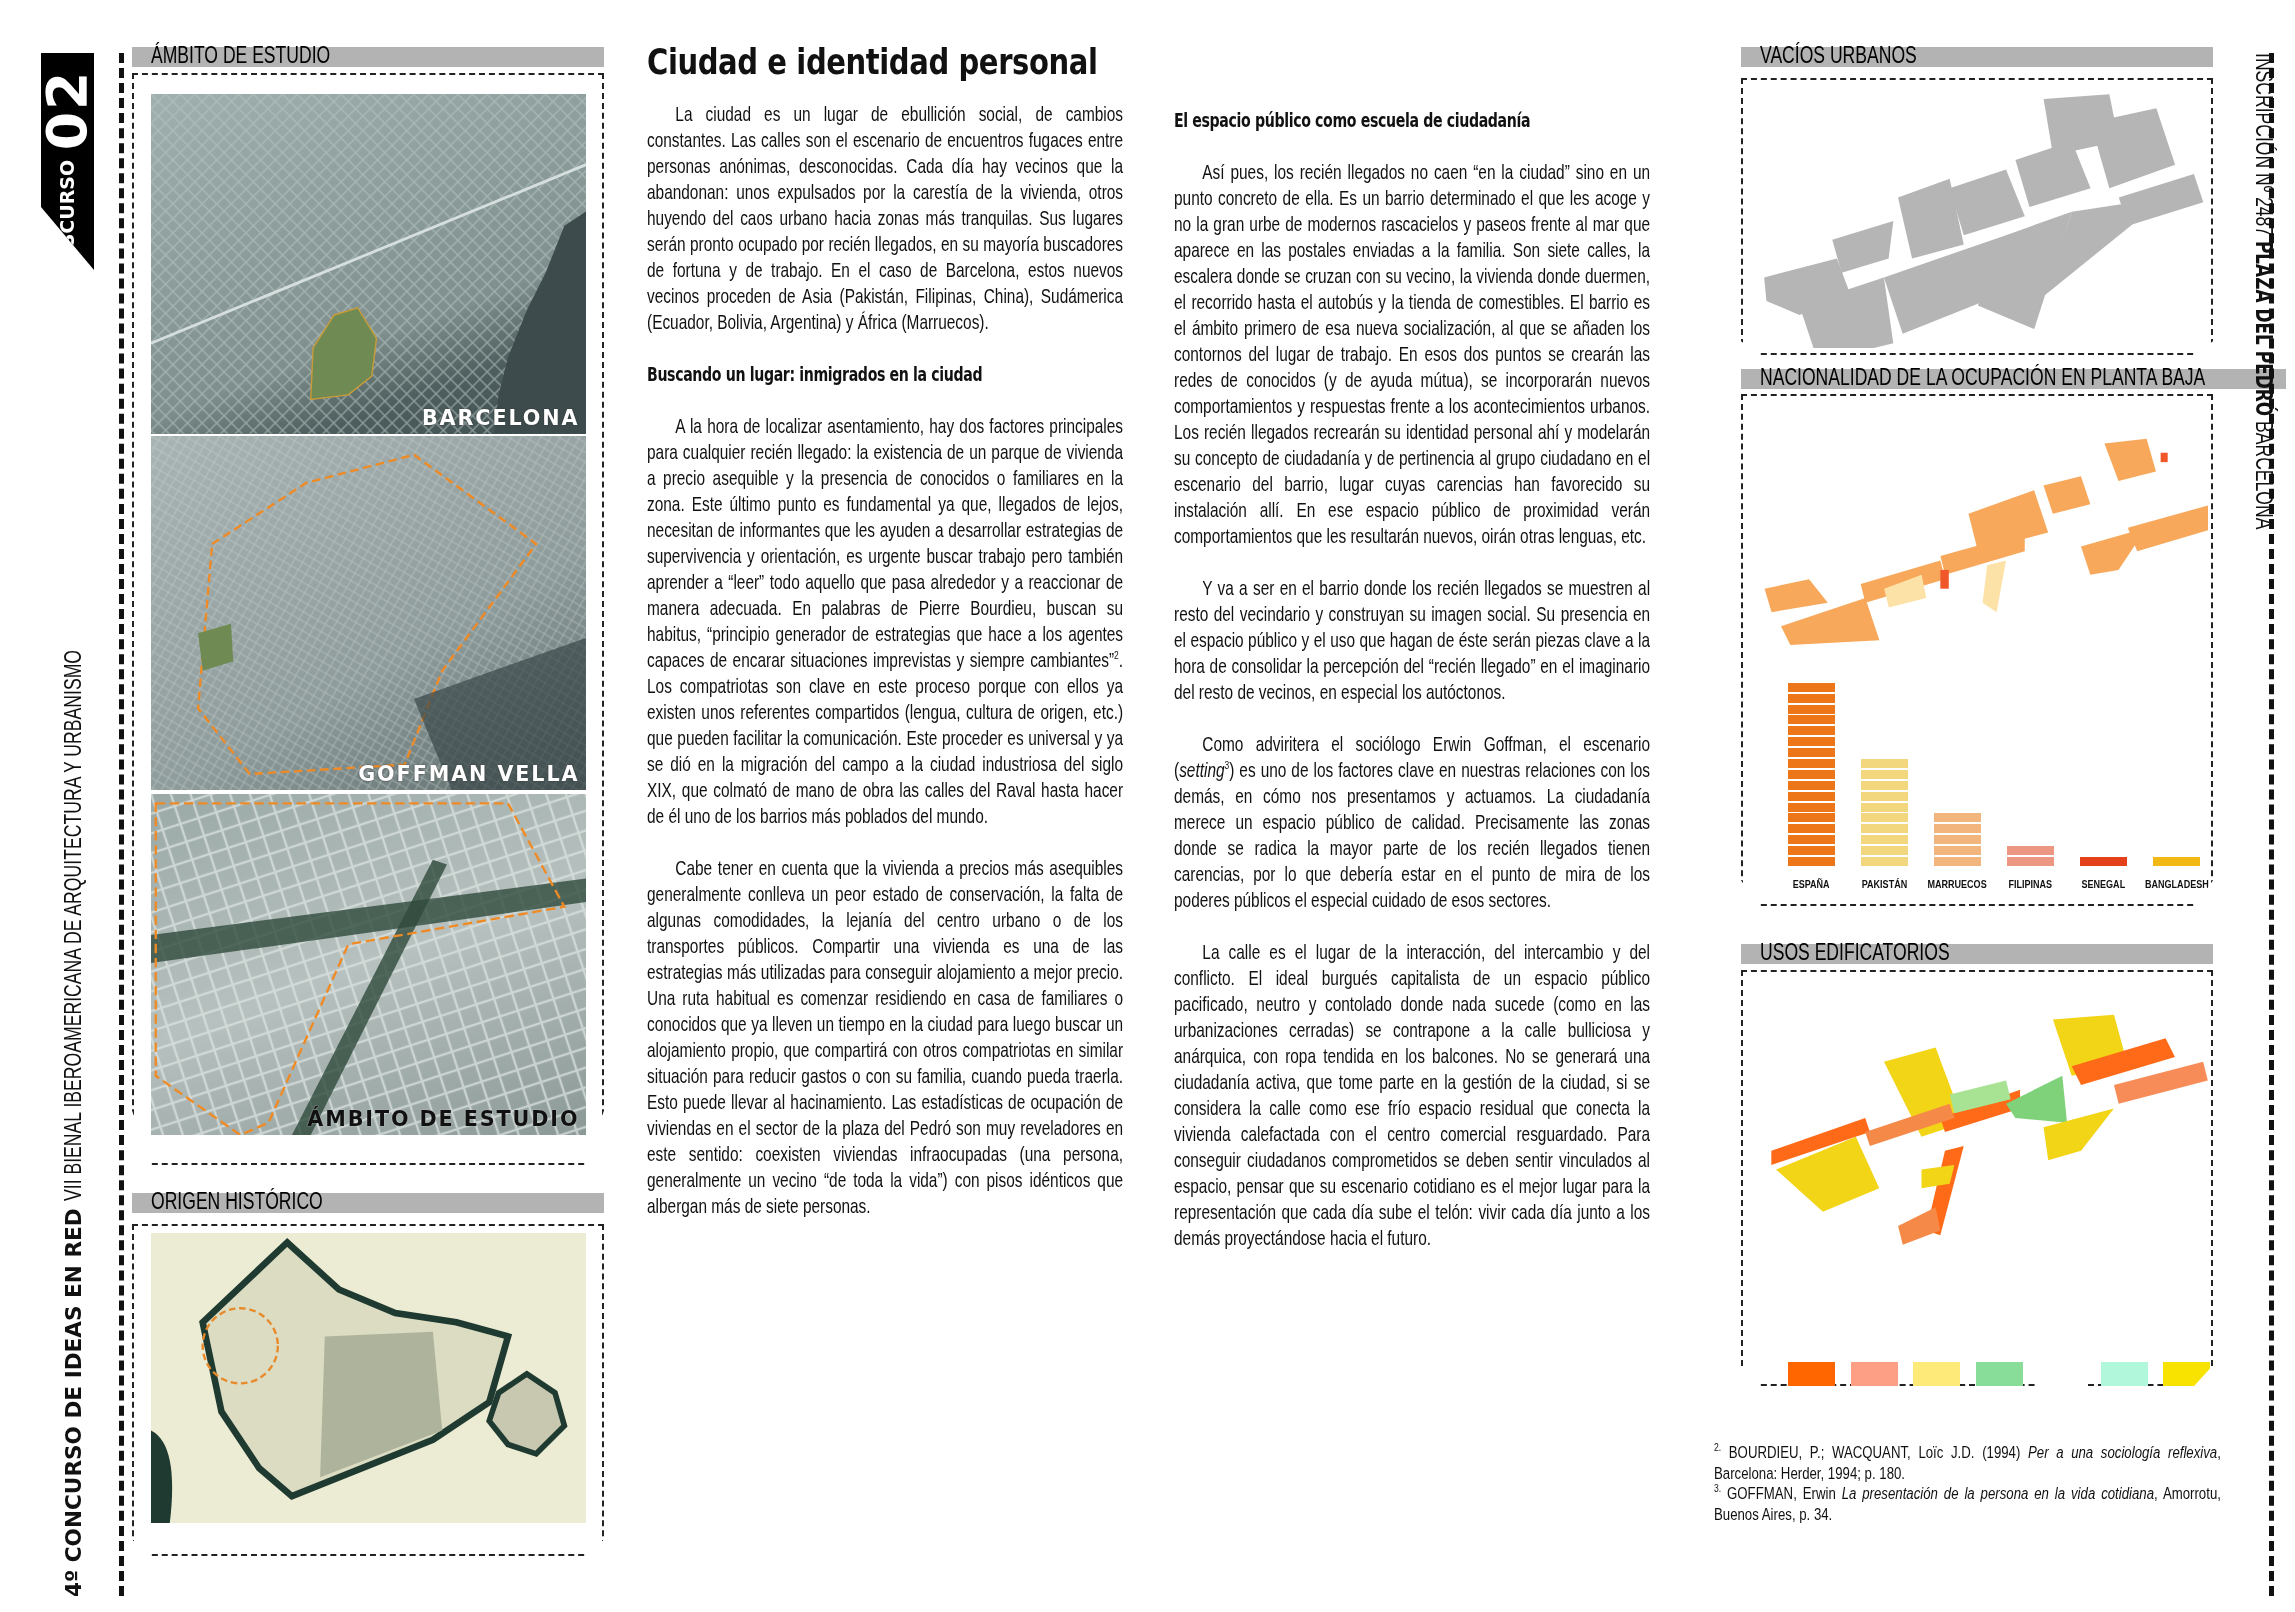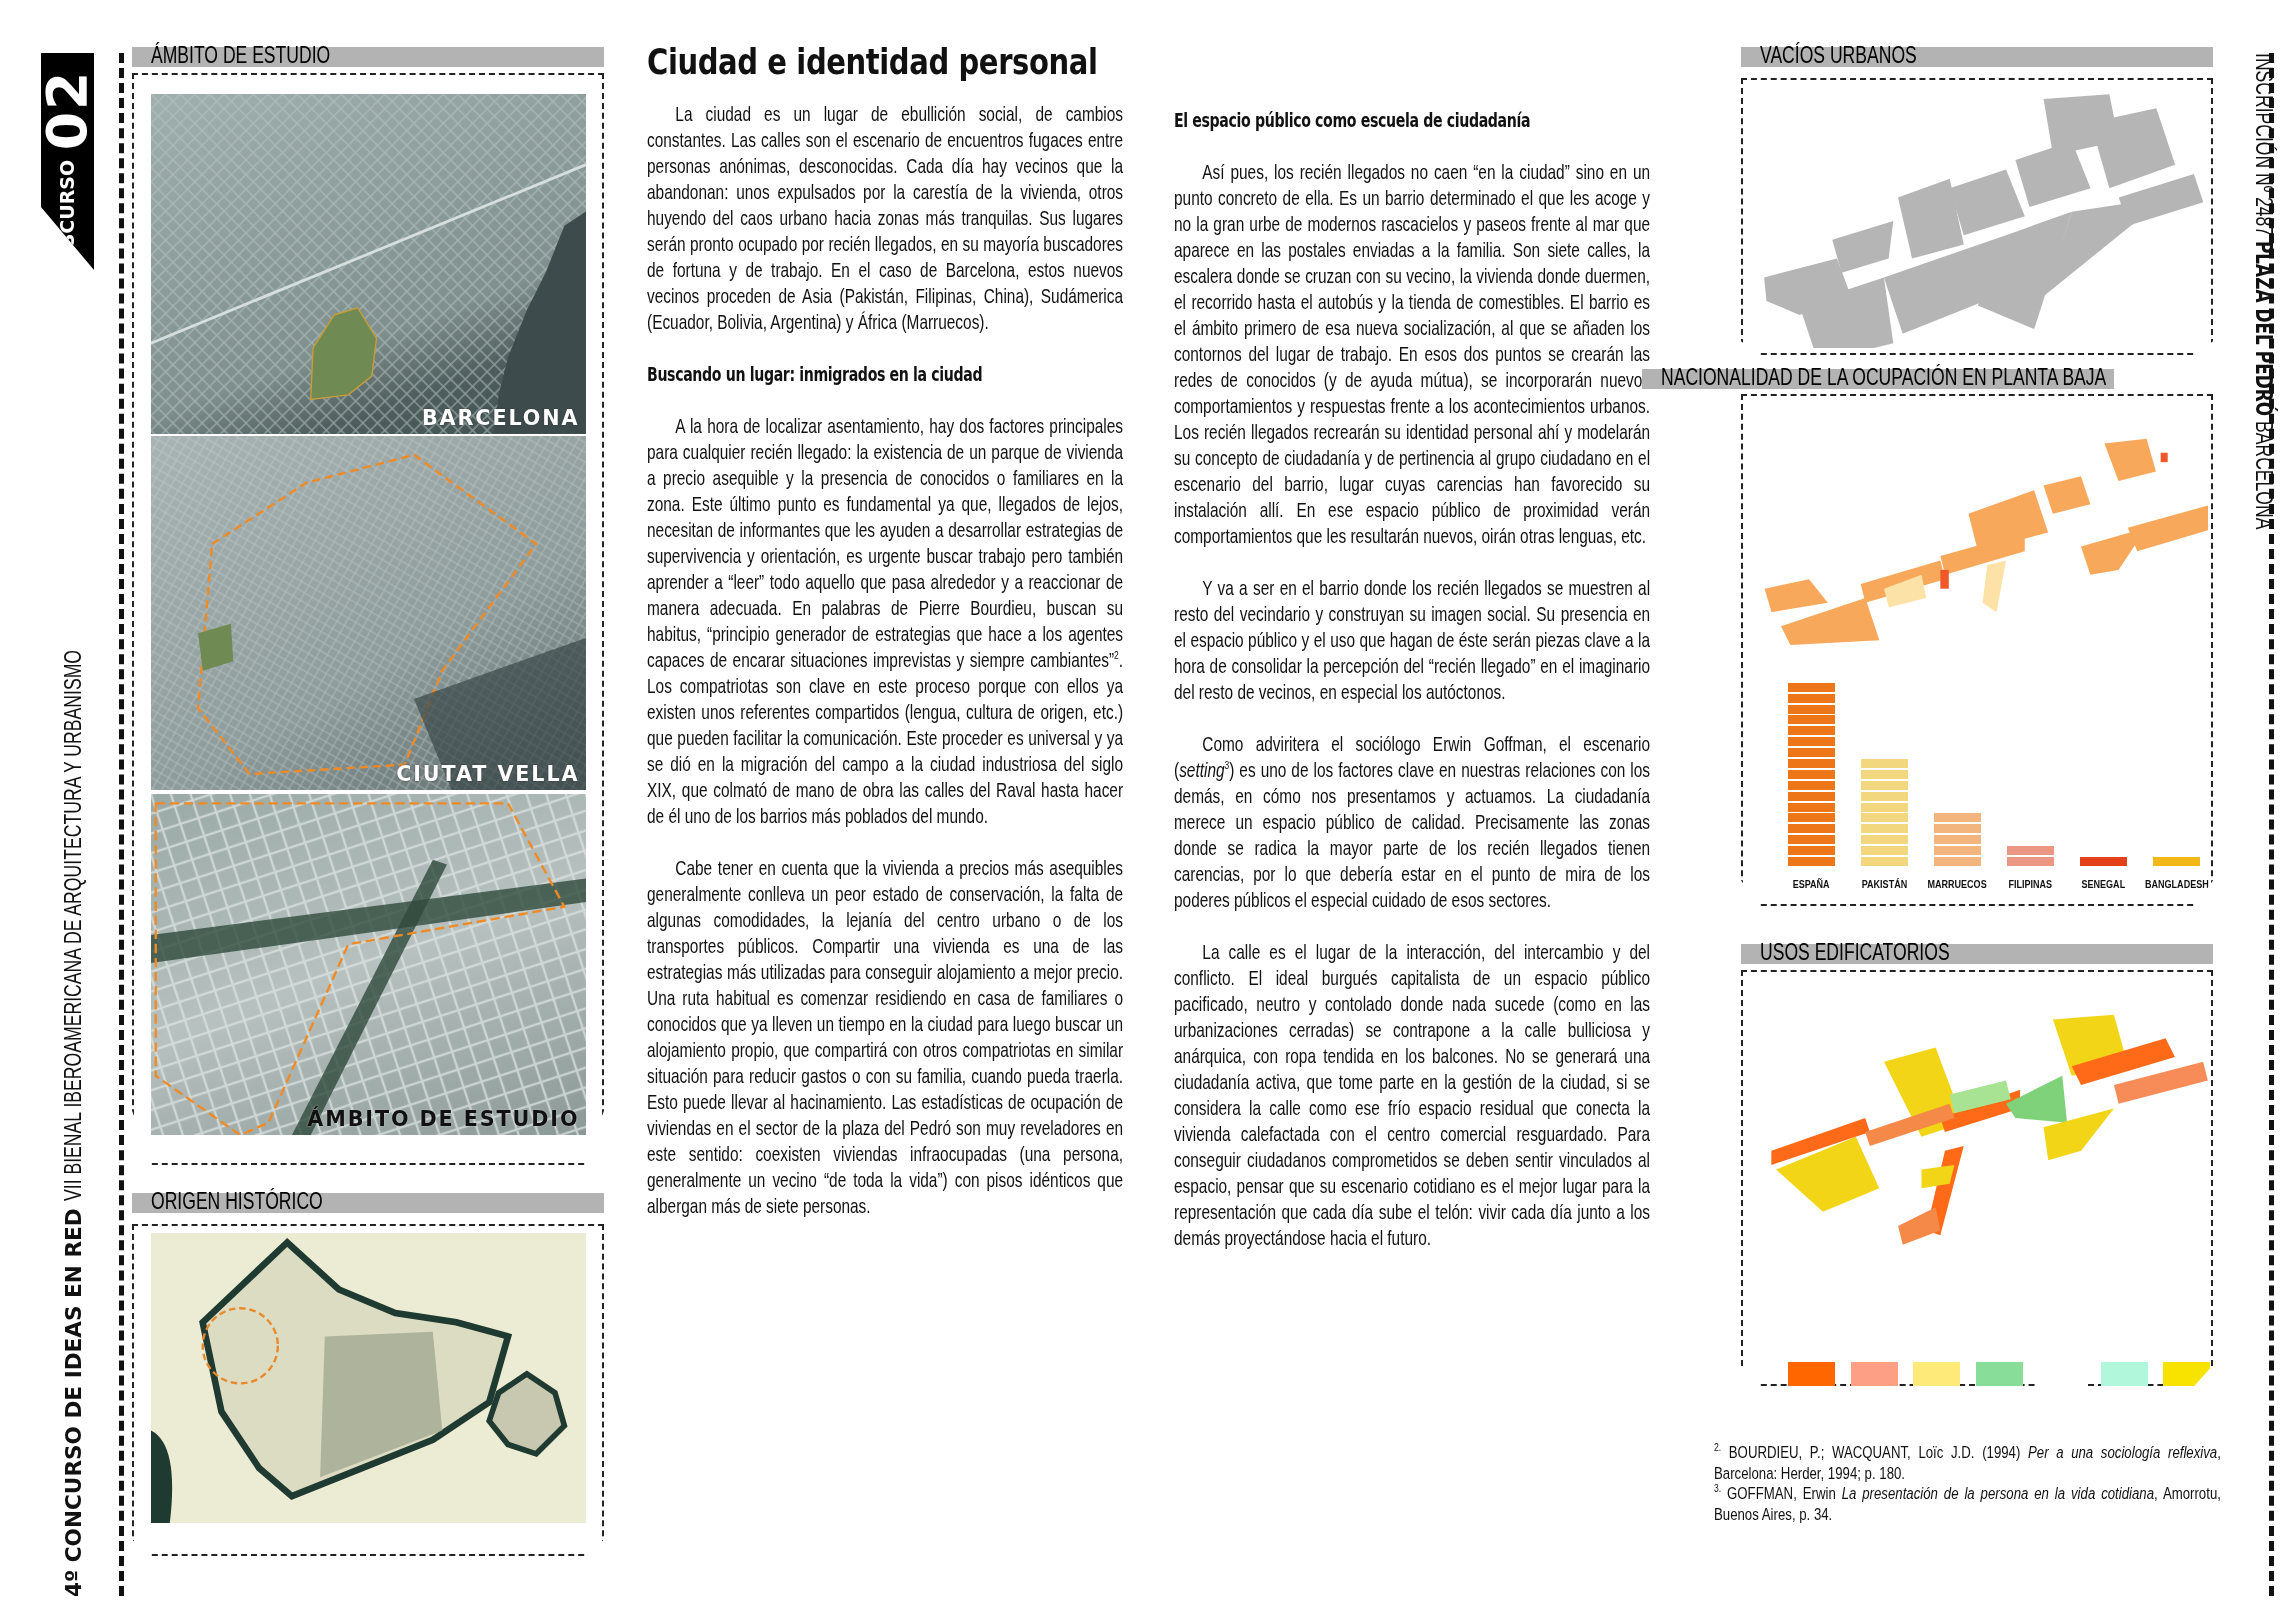--- a/index.html
+++ b/index.html
@@ -85,21 +85,21 @@
     <defs>
         <pattern id="grid2" width="18" height="18" patternUnits="userSpaceOnUse" patternTransform="rotate(30)">
           <rect width="18" height="18" fill="none" stroke="#c8d2d0" stroke-width="2"></rect>
         </pattern>
       </defs>
     <rect width="926" height="754" fill="url(#grid2)" opacity=".55"></rect>
     <polygon points="130,230 330,100 560,40 820,230 620,500 540,700 210,720 100,580" fill="none" stroke="#f08a24" stroke-width="5" stroke-dasharray="18 10"></polygon>
     <path d="M100 420 L170 400 L175 480 L110 500 Z" fill="#6f8a52"></path>
     <path d="M560 560 L926 430 L926 754 L640 754 Z" fill="#3b4748" opacity=".7"></path>
   </svg>
-  <span class="lbl">CIUTAT VELLA</span>
+  <span class="lbl">GOFFMAN VELLA</span>
 </div>
 <div class="abs photo" style="left:151px;top:794px;width:435px;height:341px;background:linear-gradient(160deg,#9aa9a6,#b7c1bf 50%,#8a9896);">
   <svg width="435" height="341" style="position:absolute;left:0;top:0" viewBox="0 0 926 726">
     <defs>
         <pattern id="grid3" width="40" height="40" patternUnits="userSpaceOnUse" patternTransform="rotate(-18)">
           <rect width="40" height="40" fill="none" stroke="#dfe6e4" stroke-width="5"></rect>
         </pattern>
       </defs>
     <rect width="926" height="726" fill="url(#grid3)" opacity=".7"></rect>
     <path d="M0 300 L926 180 L926 230 L0 360 Z" fill="#2f4a3c" opacity=".8"></path>
@@ -159,21 +159,21 @@
       <polygon points="740,90 880,60 920,180 780,230"></polygon>
       <polygon points="120,480 300,420 320,560 160,600"></polygon>
       <polygon points="300,420 560,330 540,460 340,540"></polygon>
       <polygon points="560,330 700,280 620,530 500,480"></polygon>
       <polygon points="700,280 900,250 640,460"></polygon>
       <polygon points="800,250 960,200 980,260 820,310"></polygon>
     </g>
   </svg>
 </div>
 
-<div class="abs bar" style="left:1642px;top:369px;width:472px;text-decoration:underline;">
+<div class="abs bar" style="left:1741px;top:369px;width:545px;text-decoration:underline;">
   <span class="bar-label">NACIONALIDAD DE LA OCUPACIÓN EN PLANTA BAJA</span>
 </div>
 <div class="abs frame frame-cut" style="left:1741px;top:394px;width:472px;height:512px;">
   <svg width="465" height="225" style="position:absolute;left:0;top:38px" viewBox="0 0 990 480">
     <g fill="#f8a85a">
       <polygon points="45,330 140,310 180,360 60,380"></polygon>
       <polygon points="80,410 260,350 290,440 100,450"></polygon>
       <polygon points="250,320 420,270 430,310 260,360"></polygon>
       <polygon points="420,260 600,210 600,250 430,300"></polygon>
       <polygon points="480,170 620,120 650,210 500,250"></polygon>

